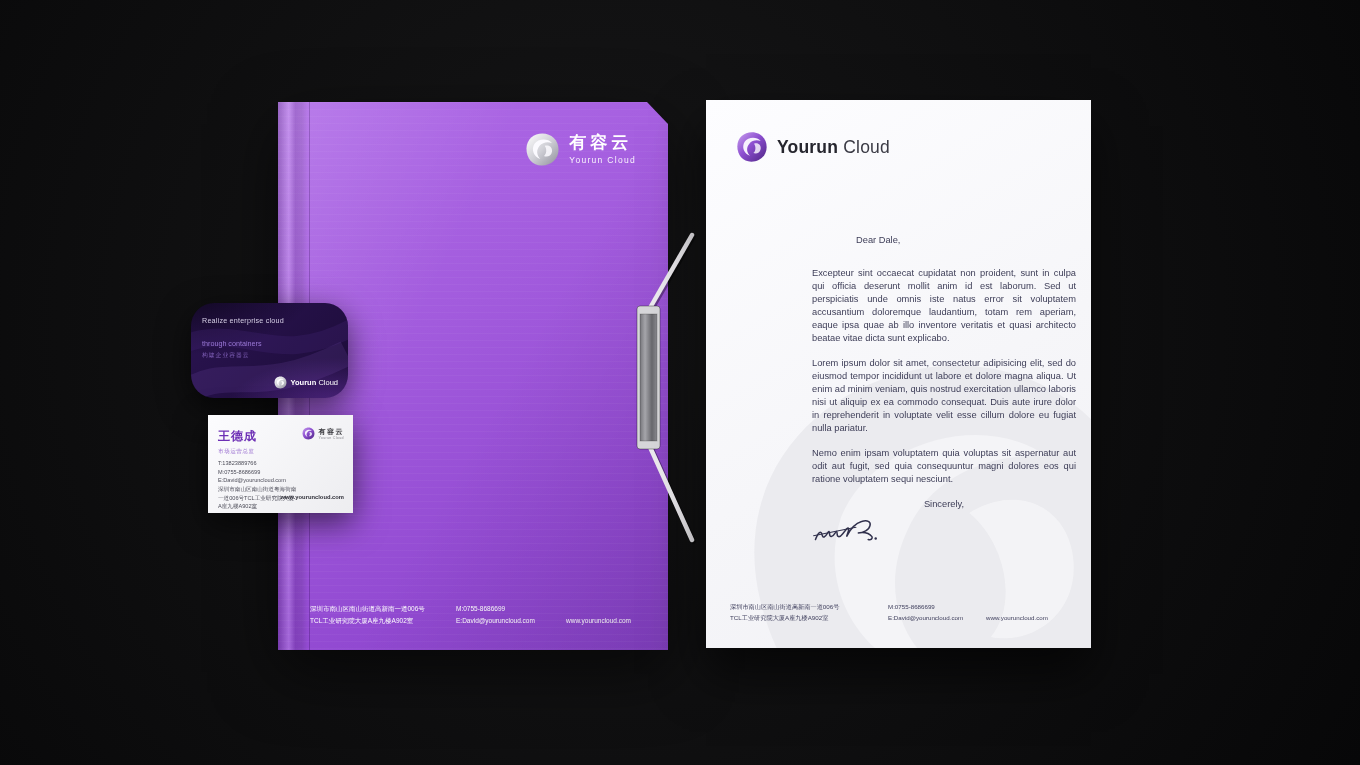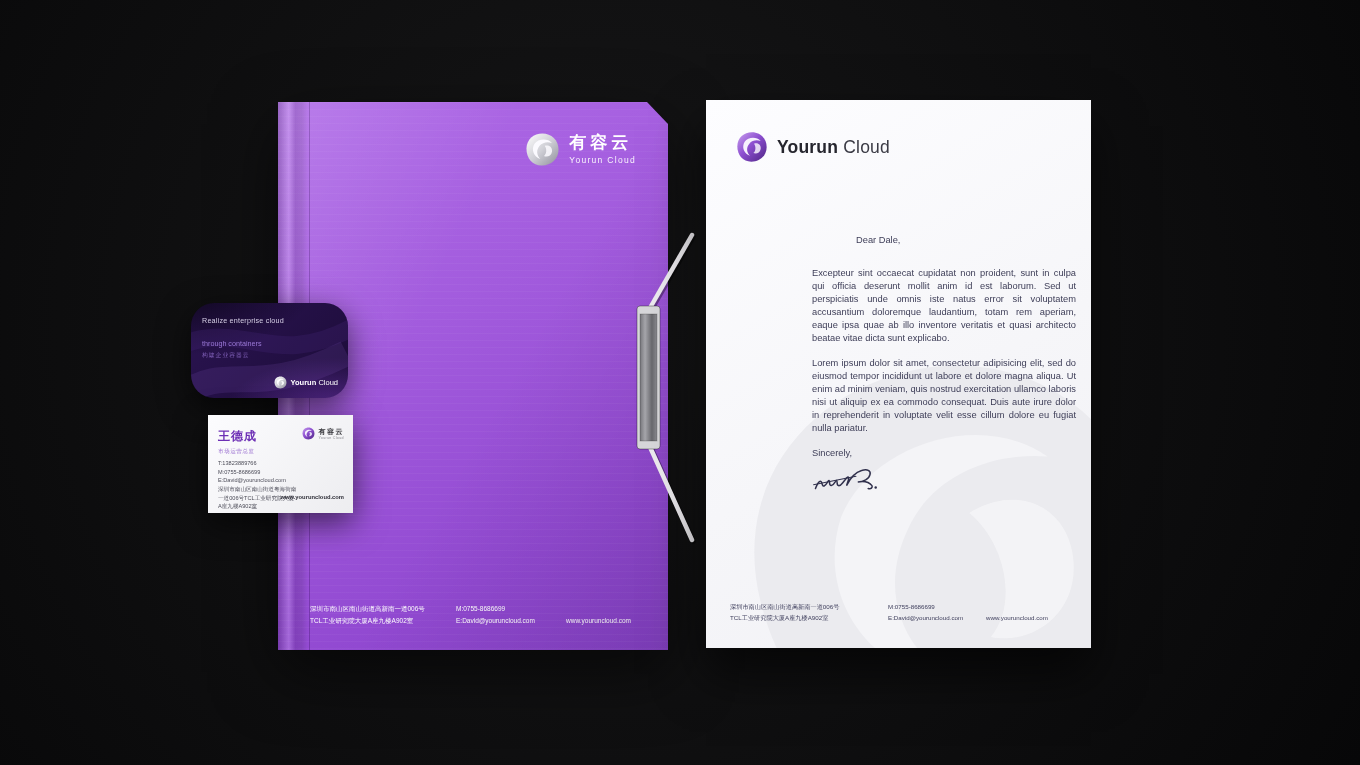--- a/index.html
+++ b/index.html
@@ -84,21 +84,21 @@
   .letter-logo{position:absolute;left:30px;top:31px;display:flex;align-items:center;gap:9px;}
   .letter-logo svg{width:32px;height:32px;}
   .letter-logo .en{font-size:17.5px;color:#26262e;letter-spacing:.2px;}
   .letter-logo .b{font-weight:bold;}
   .letter-logo .l{font-weight:normal;color:#3a3a44;}
 
   .letter-body{position:absolute;left:106px;top:134px;width:264px;
           font-size:9.3px;line-height:1.4;color:#3d3d57;text-align:justify;}
   .letter-body p{margin:0 0 12px 0;}
   .letter-body .salutation{margin-bottom:20px;text-align:left;padding-left:44px;}
-  .letter-body .closing{margin-bottom:4px;text-align:left;}
+  .letter-body .closing{margin-bottom:4px;text-align:center;}
   .signature{width:86px;height:32px;}
 
   .letter-footer{left:24px;right:18px;bottom:24px;height:26px;color:#40405e;position:absolute;font-size:6.2px;line-height:1.75;}
   .letter-footer .blk{position:absolute;bottom:0;}
   .letter-footer .addr{left:0;}
   .letter-footer .cont{left:158px;}
   .letter-footer .site{left:256px;}
 </style>
 </head>
 <body>
@@ -227,20 +227,21 @@
       <svg class="mark-purple">
           <use href="#mark"></use>
         </svg>
       <span class="en"><span class="b">Yourun</span> <span class="l">Cloud</span></span>
     </div>
 
     <div class="letter-body">
       <p class="salutation">Dear Dale,</p>
       <p>Excepteur sint occaecat cupidatat non proident, sunt in culpa qui officia deserunt mollit anim id est laborum. Sed ut perspiciatis unde omnis iste natus error sit voluptatem accusantium doloremque laudantium, totam rem aperiam, eaque ipsa quae ab illo inventore veritatis et quasi architecto beatae vitae dicta sunt explicabo.</p>
       <p>Lorem ipsum dolor sit amet, consectetur adipisicing elit, sed do eiusmod tempor incididunt ut labore et dolore magna aliqua. Ut enim ad minim veniam, quis nostrud exercitation ullamco laboris nisi ut aliquip ex ea commodo consequat. Duis aute irure dolor in reprehenderit in voluptate velit esse cillum dolore eu fugiat nulla pariatur.</p>
+      <p>Nemo enim ipsam voluptatem quia voluptas sit aspernatur aut odit aut fugit, sed quia consequuntur magni dolores eos qui ratione voluptatem sequi nesciunt.</p>
       <p class="closing">Sincerely,</p>
       <svg class="signature" viewBox="0 0 90 34">
         <path d="M3 26 C6 18 9 16 10 21 C11 25 13 24 16 19 C17 17 18 17 18 20 C18 24 21 24 24 19 C25 17 26 17 26 20 C26 24 29 24 32 20 L36 15 C38 13 39 14 38 17 L36 23 C40 15 45 9 52 7 C58 5 62 7 61 11 C60 16 54 19 48 19 C54 18 60 19 63 23 C64 25 62 27 59 26" stroke="#30304c" stroke-width="1.6" fill="none" stroke-linecap="round"></path>
         <path d="M1 22 L46 13" stroke="#30304c" stroke-width="1.1" fill="none" stroke-linecap="round"></path>
         <circle cx="67" cy="25" r="1.3" fill="#30304c"></circle>
       </svg>
     </div>
 
     <div class="letter-footer">
       <div class="blk addr">

